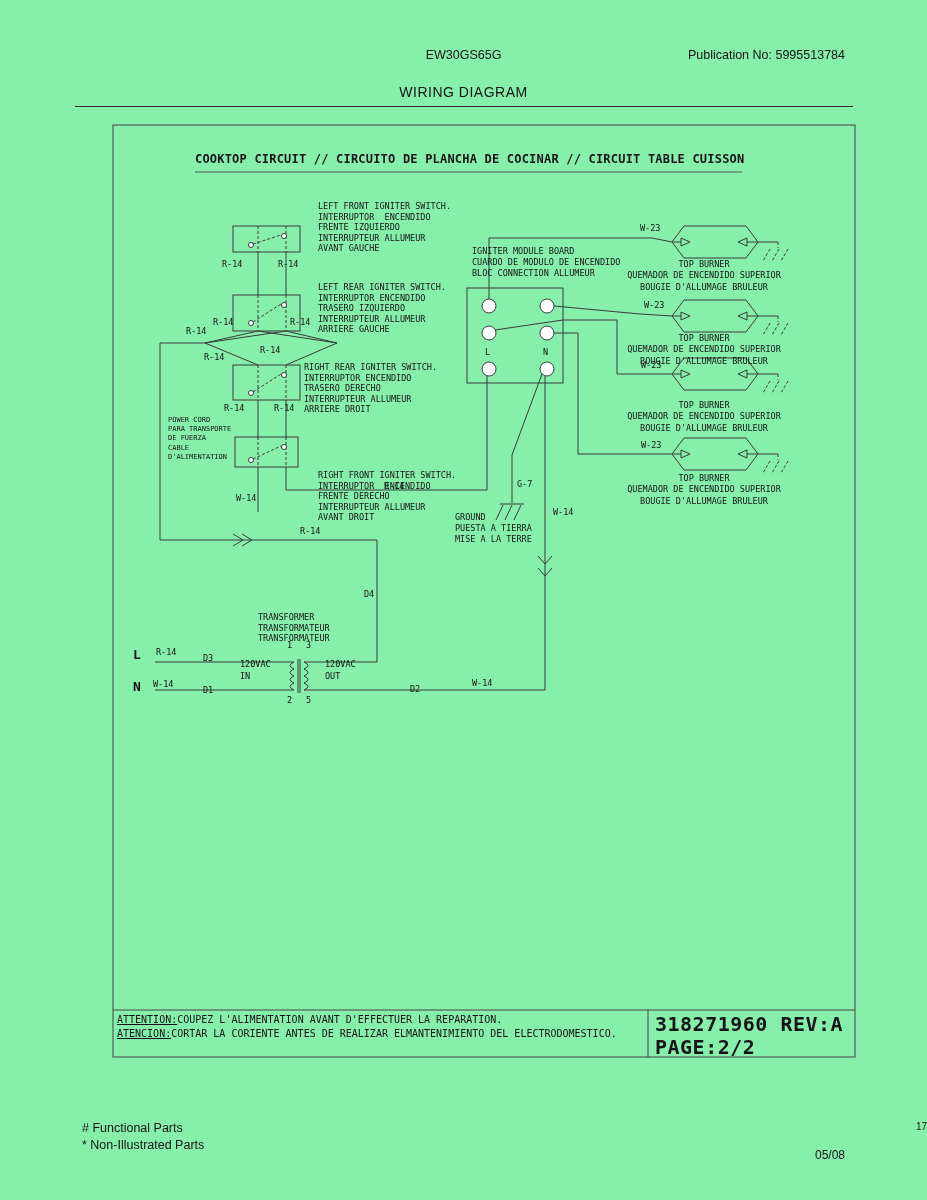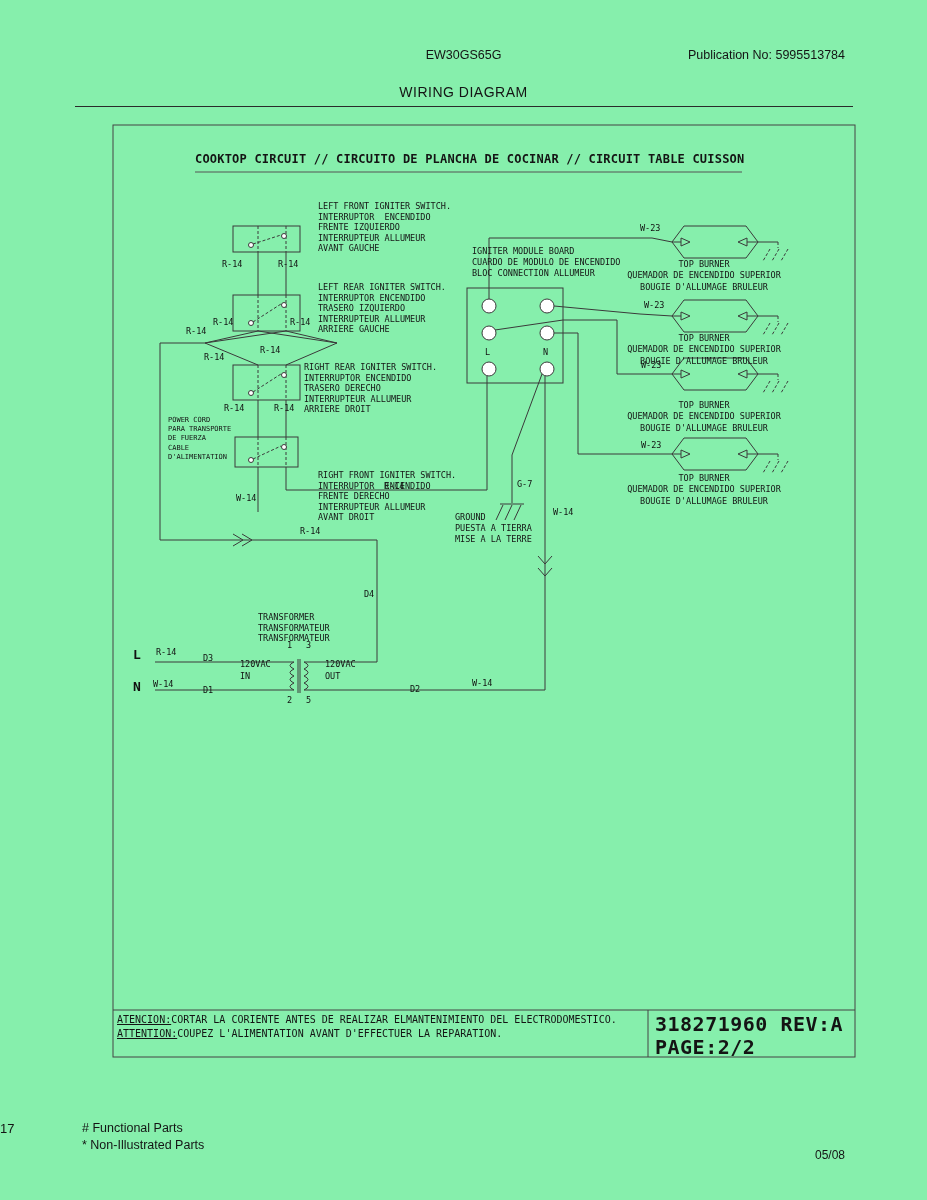--- a/index.html
+++ b/index.html
@@ -25,21 +25,21 @@
   .bl1{top:259px;} .bl2{top:333px;} .bl3{top:400px;} .bl4{top:473px;}
   .wire-label{position:absolute;font-size:8.5px;line-height:9px;white-space:pre;color:#111;}
   .wire-label.lg{font-size:13px;font-weight:bold;line-height:13px;}
   .caution{top:1013px;left:117px;font-size:10px;line-height:13.5px;}
   .caution .pfx{text-decoration:underline;}
   .caution .cl{display:block;white-space:pre;}
   .partnum{top:1012px;left:655px;font-size:20px;font-weight:bold;letter-spacing:.5px;}
   .pagenum{top:1035px;left:655px;font-size:20px;font-weight:bold;letter-spacing:.5px;}
   .ft-l1{top:1121px;left:82px;font-size:12.5px;}
   .ft-l2{top:1138px;left:82px;font-size:12.5px;}
-  .ft-pg{top:1121px;left:0;width:927px;text-align:left;font-size:13px;}
+  .ft-pg{top:1121px;left:0;width:927px;text-align:right;font-size:10px;}
   .ft-dt{top:1148px;right:82px;font-size:12px;}
   svg{position:absolute;top:0;left:0;}
 </style>
 </head>
 <body>
 
 <div id="page">
 
   <svg width="927" height="1200" viewBox="0 0 927 1200">
     <defs>
@@ -286,22 +286,22 @@
       <span class="wire-label" style="left: 240px; top: 672px;">IN</span>
       <span class="wire-label" style="left: 325px; top: 660px;">120VAC</span>
       <span class="wire-label" style="left: 325px; top: 672px;">OUT</span>
       <span class="wire-label" style="left: 410px; top: 685px;">D2</span>
       <span class="wire-label" style="left: 472px; top: 679px;">W-14</span>
       <span class="wire-label" style="left: 485px; top: 348px;">L</span>
       <span class="wire-label" style="left: 543px; top: 348px;">N</span>
     </div>
 
   <div class="abs caution">
+    <span class="cl"><span class="pfx">ATTENTION:</span><span>COUPEZ L'ALIMENTATION AVANT D'EFFECTUER LA REPARATION.</span></span>
     <span class="cl"><span class="pfx">ATENCION:</span><span>CORTAR LA CORIENTE ANTES DE REALIZAR ELMANTENIMIENTO DEL ELECTRODOMESTICO.</span></span>
-    <span class="cl"><span class="pfx">ATTENTION:</span><span>COUPEZ L'ALIMENTATION AVANT D'EFFECTUER LA REPARATION.</span></span>
   </div>
 
   <div class="abs partnum">318271960 REV:A</div>
   <div class="abs pagenum">PAGE:2/2</div>
 
   <div class="abs sans ft-l1"># Functional Parts</div>
   <div class="abs sans ft-l2">* Non-Illustrated Parts</div>
   <div class="abs sans ft-pg">17</div>
   <div class="abs sans ft-dt">05/08</div>
 

